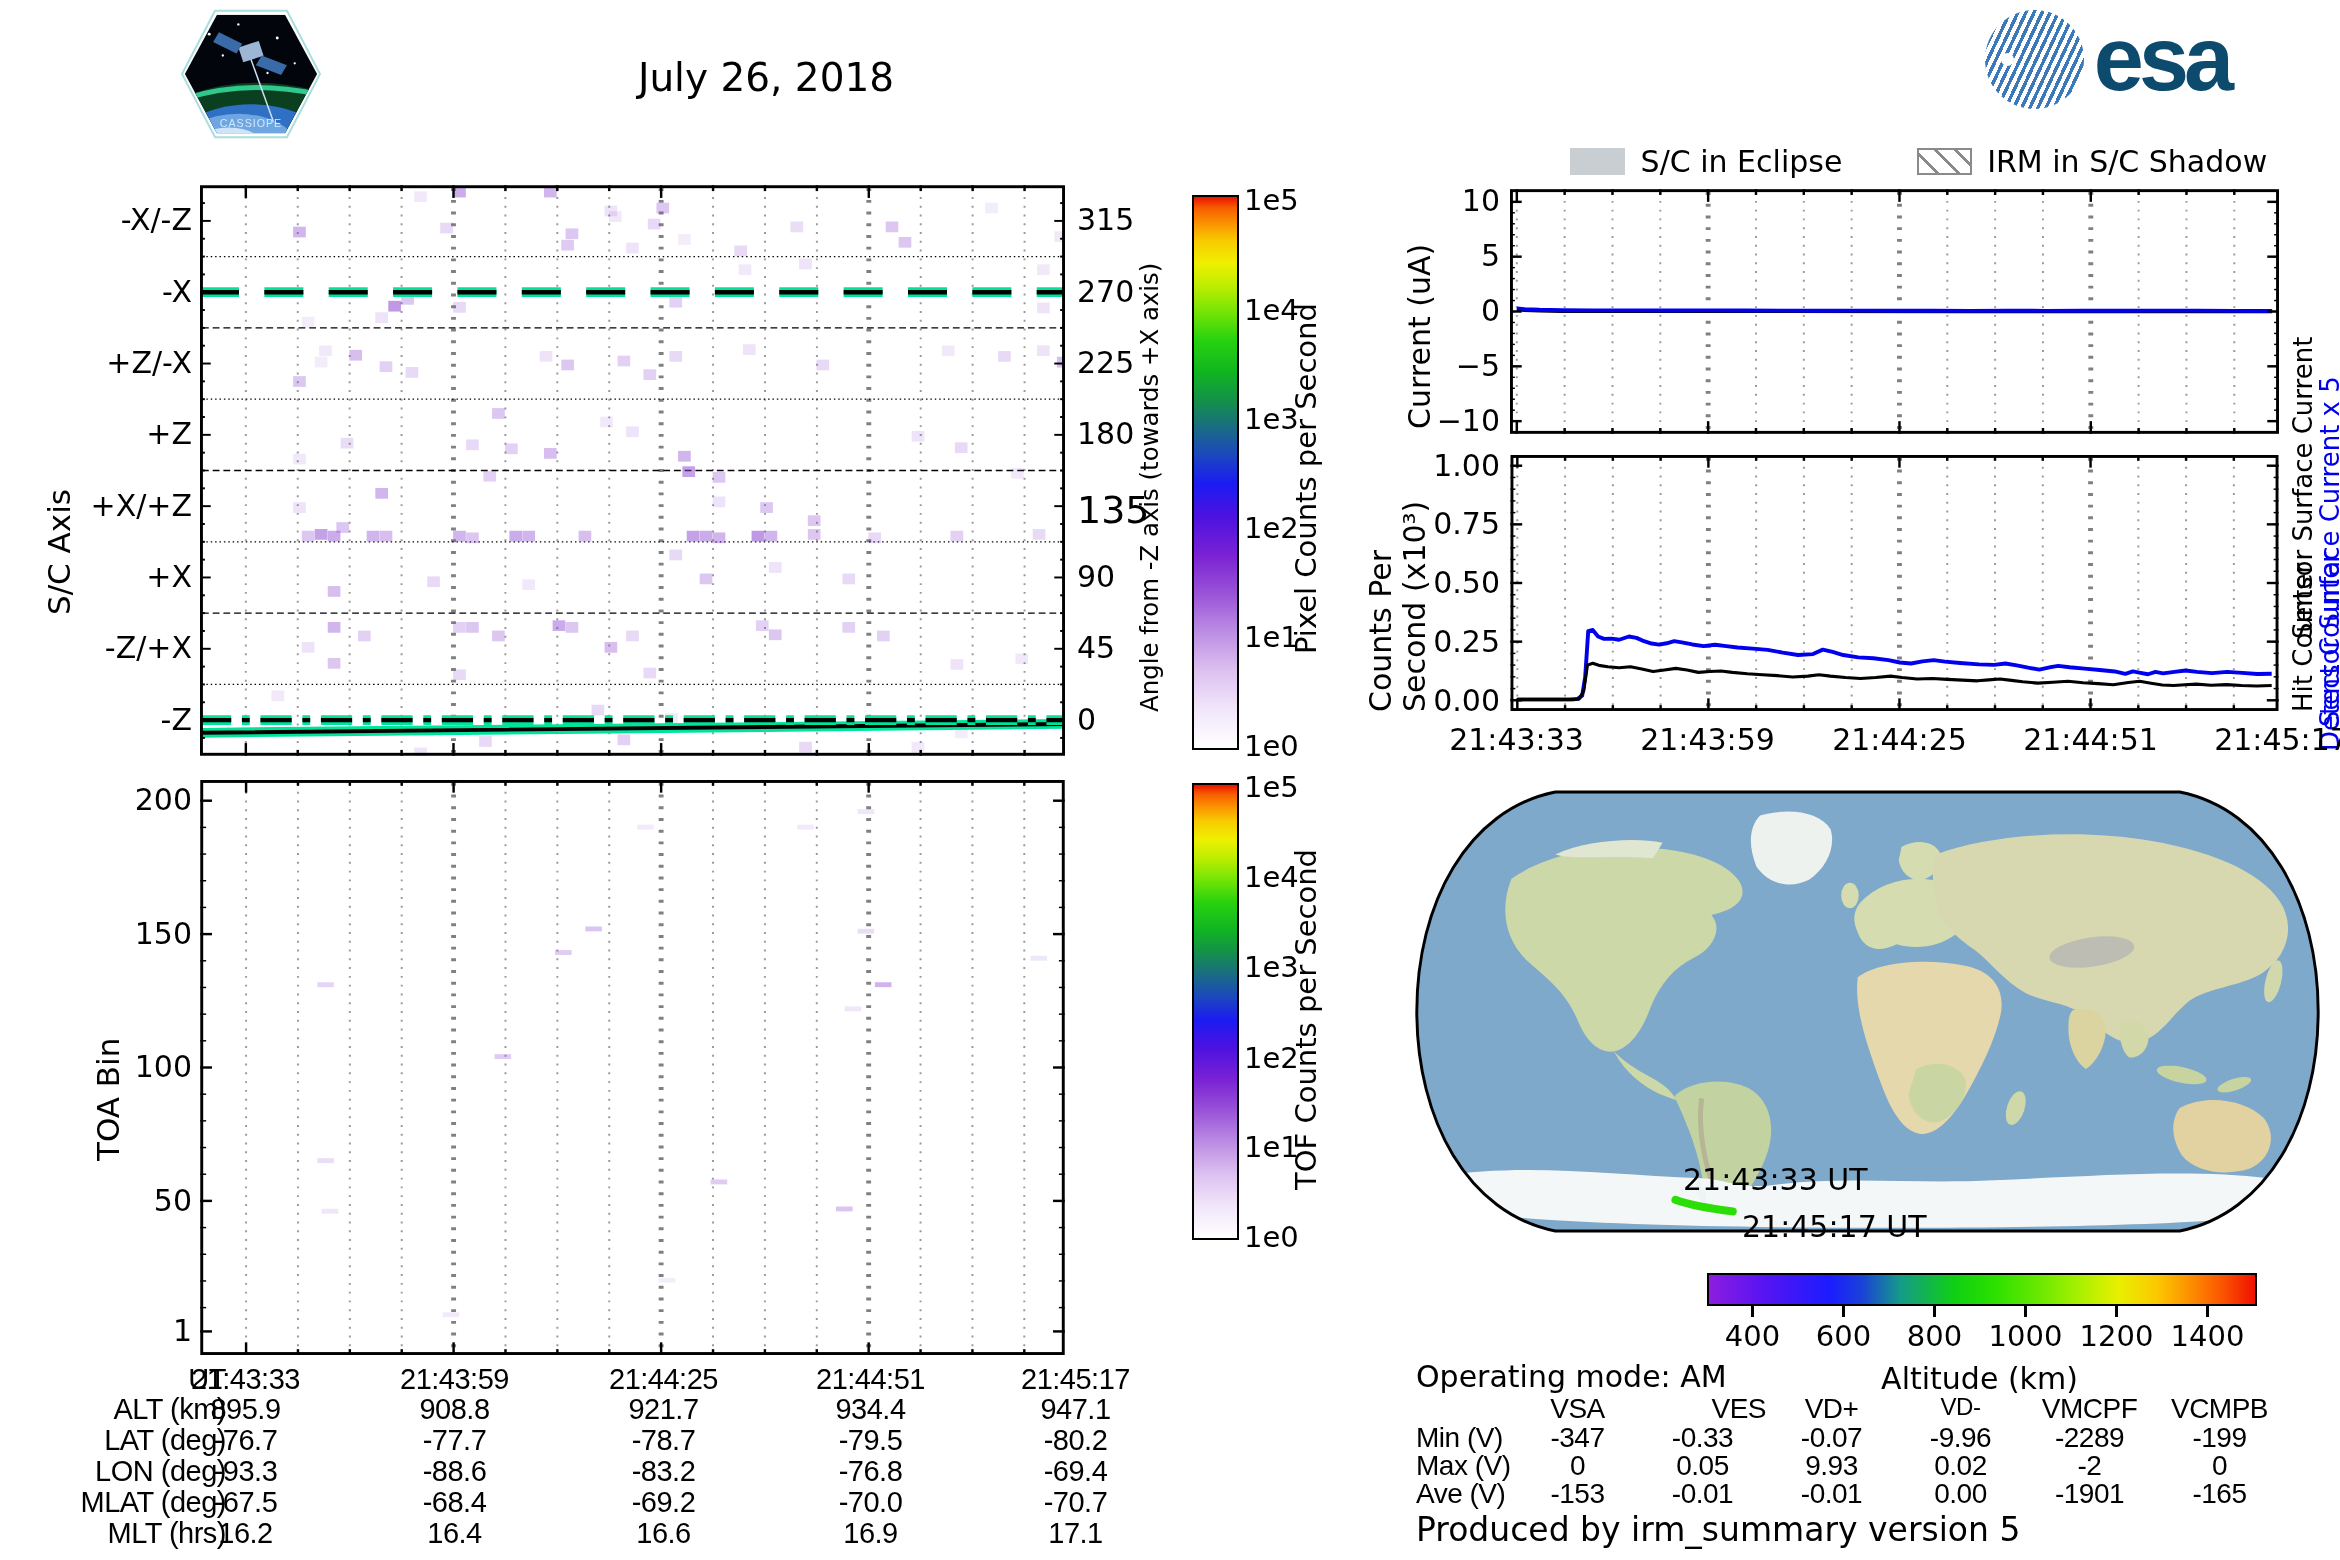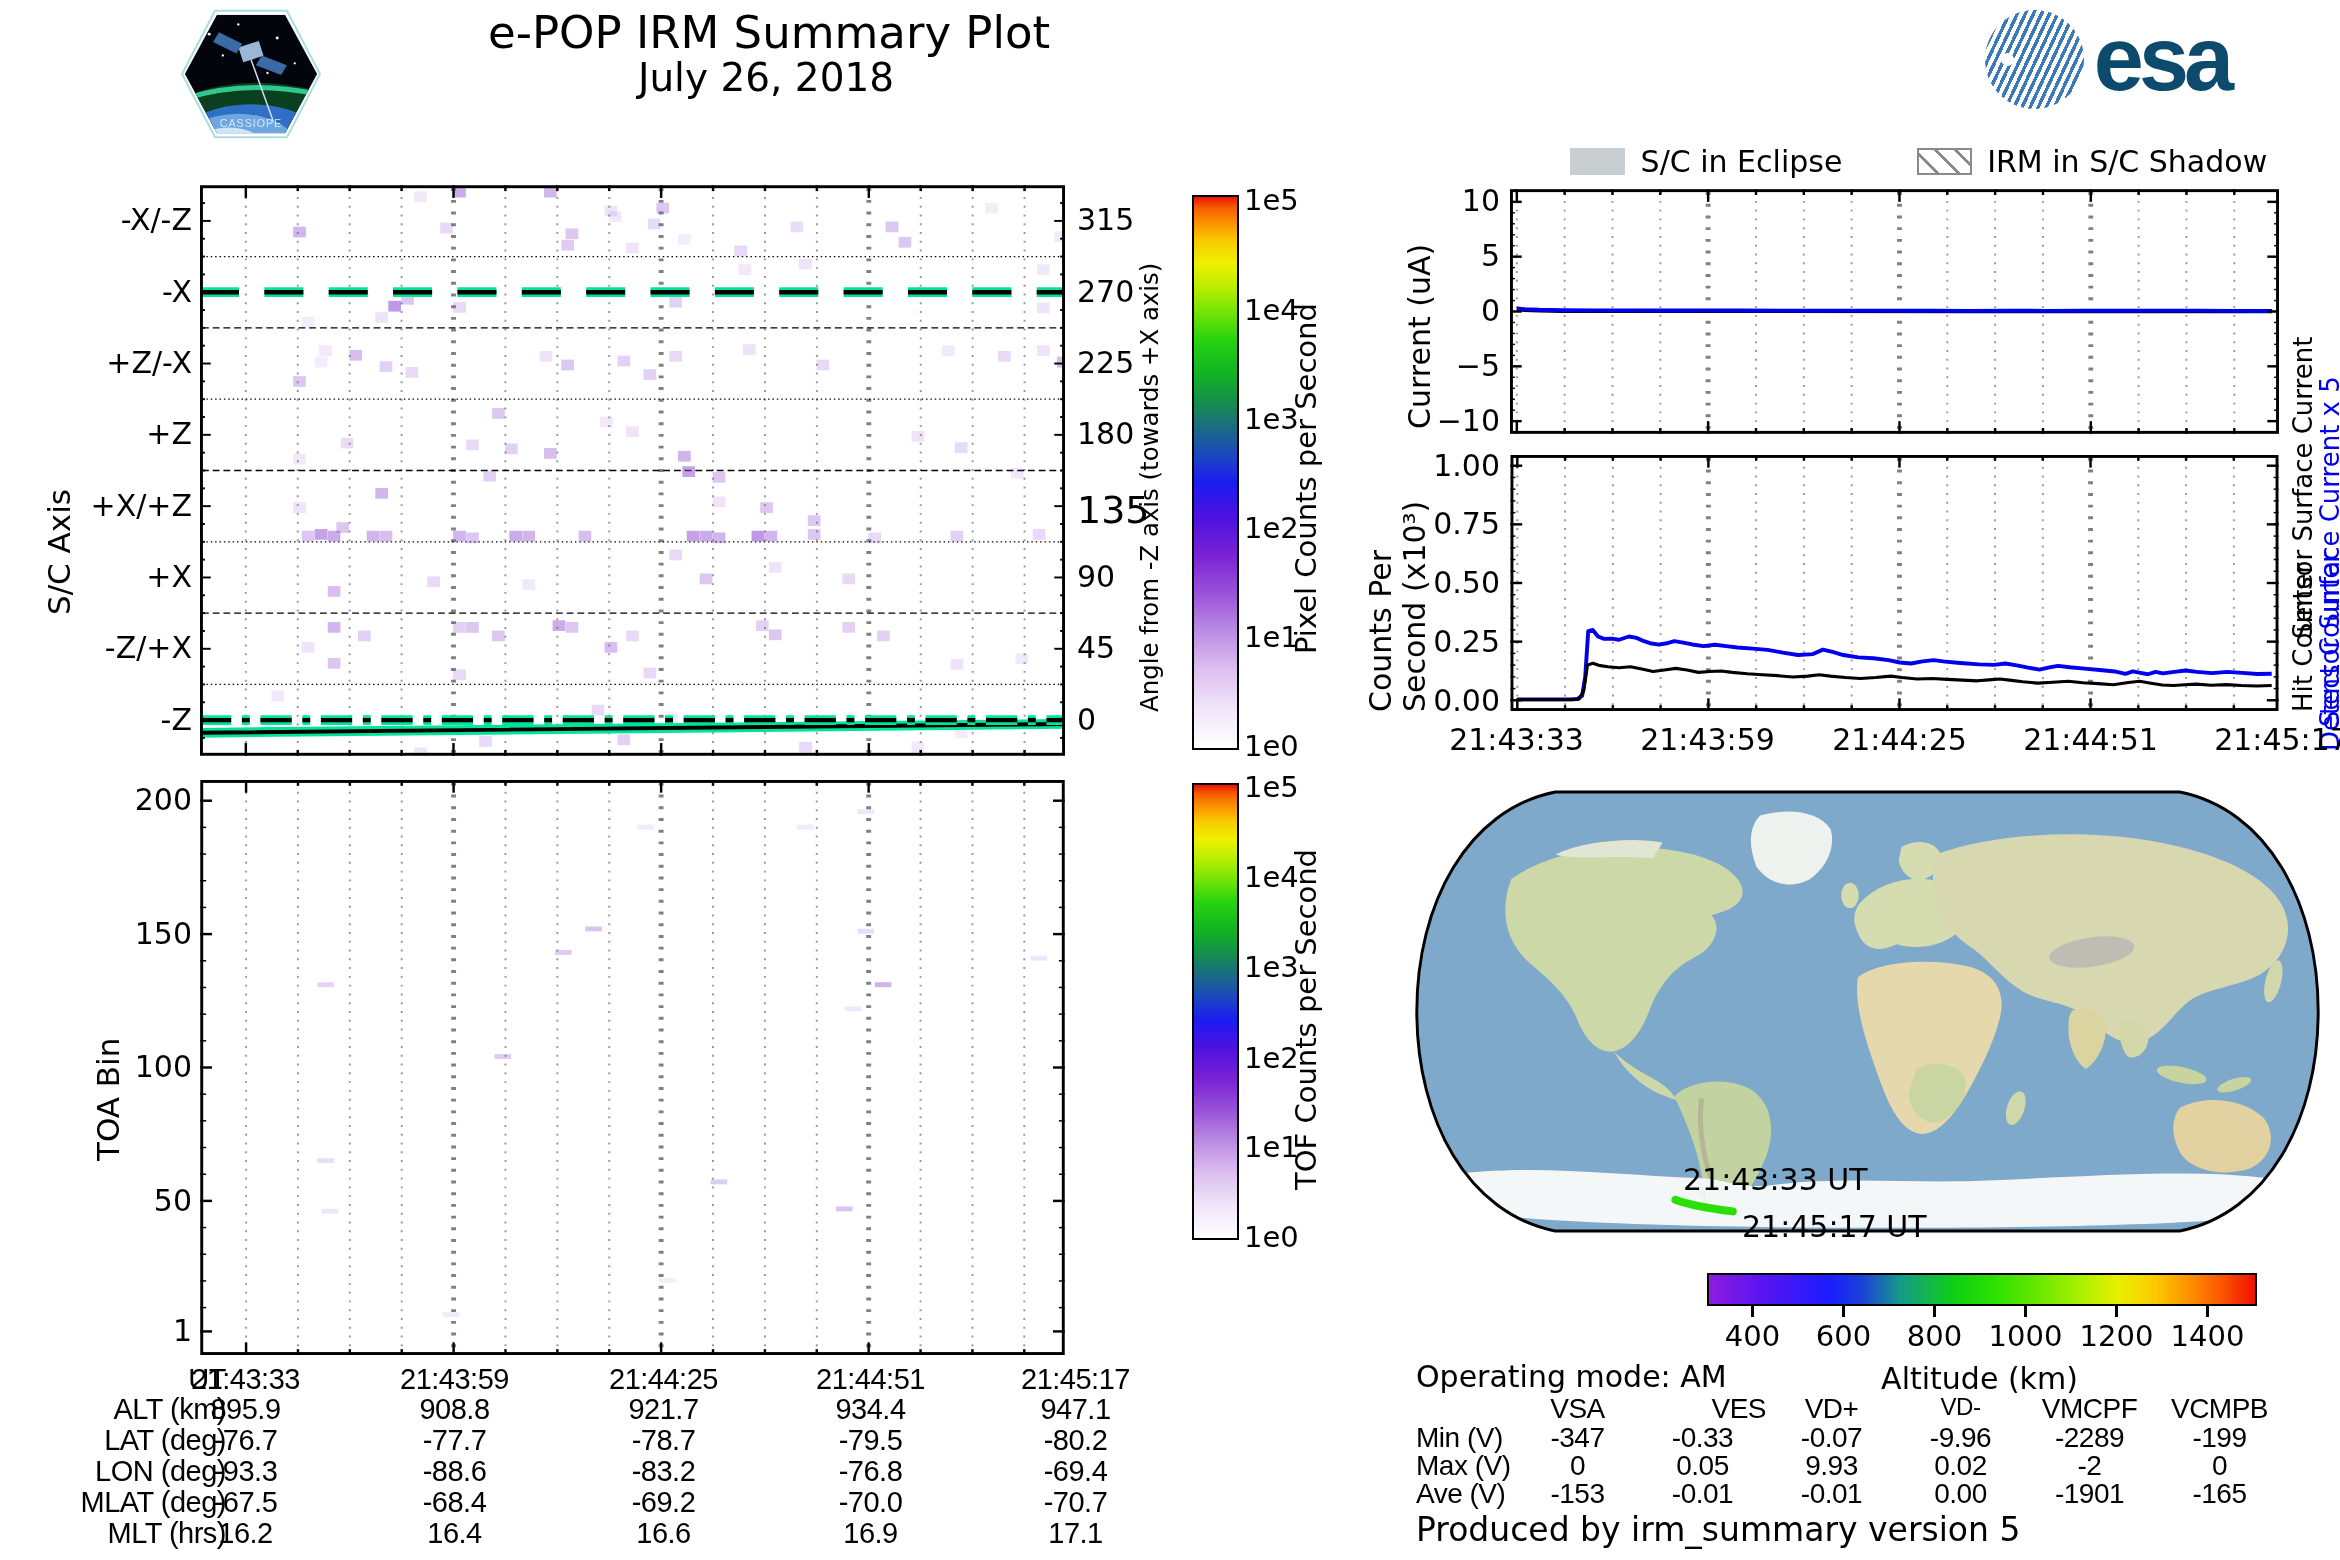--- a/index.html
+++ b/index.html
@@ -55,21 +55,20 @@
       <g>
         <rect x="62" y="40" width="22" height="16" fill="#9db6d6" transform="rotate(-18 73 48)"></rect>
         <polygon points="40,28 64,40 58,50 34,38" fill="#3a6aa8"></polygon>
         <polygon points="84,52 110,62 104,72 78,62" fill="#3a6aa8"></polygon>
         <line x1="73" y1="56" x2="96" y2="120" stroke="#cfe2f5" stroke-width="1.5"></line>
       </g>
       <text x="73" y="126" text-anchor="middle" font-family="Liberation Sans,sans-serif" font-size="11" fill="#cfe8ff" letter-spacing="1">CASSIOPE</text>
     </g>
   </svg>
 
-  <div class="abs lab" id="title">e-POP IRM Summary Plot</div>
   <div class="abs lab" id="date">July 26, 2018</div>
 
   <div class="abs" style="left:1985px;top:9.8px;display:flex;align-items:center;gap:9.8px;">
     <div id="esa-circle">
         <div id="esa-dot"></div>
       </div>
     <div id="esa-word">esa</div>
   </div>
 
 

